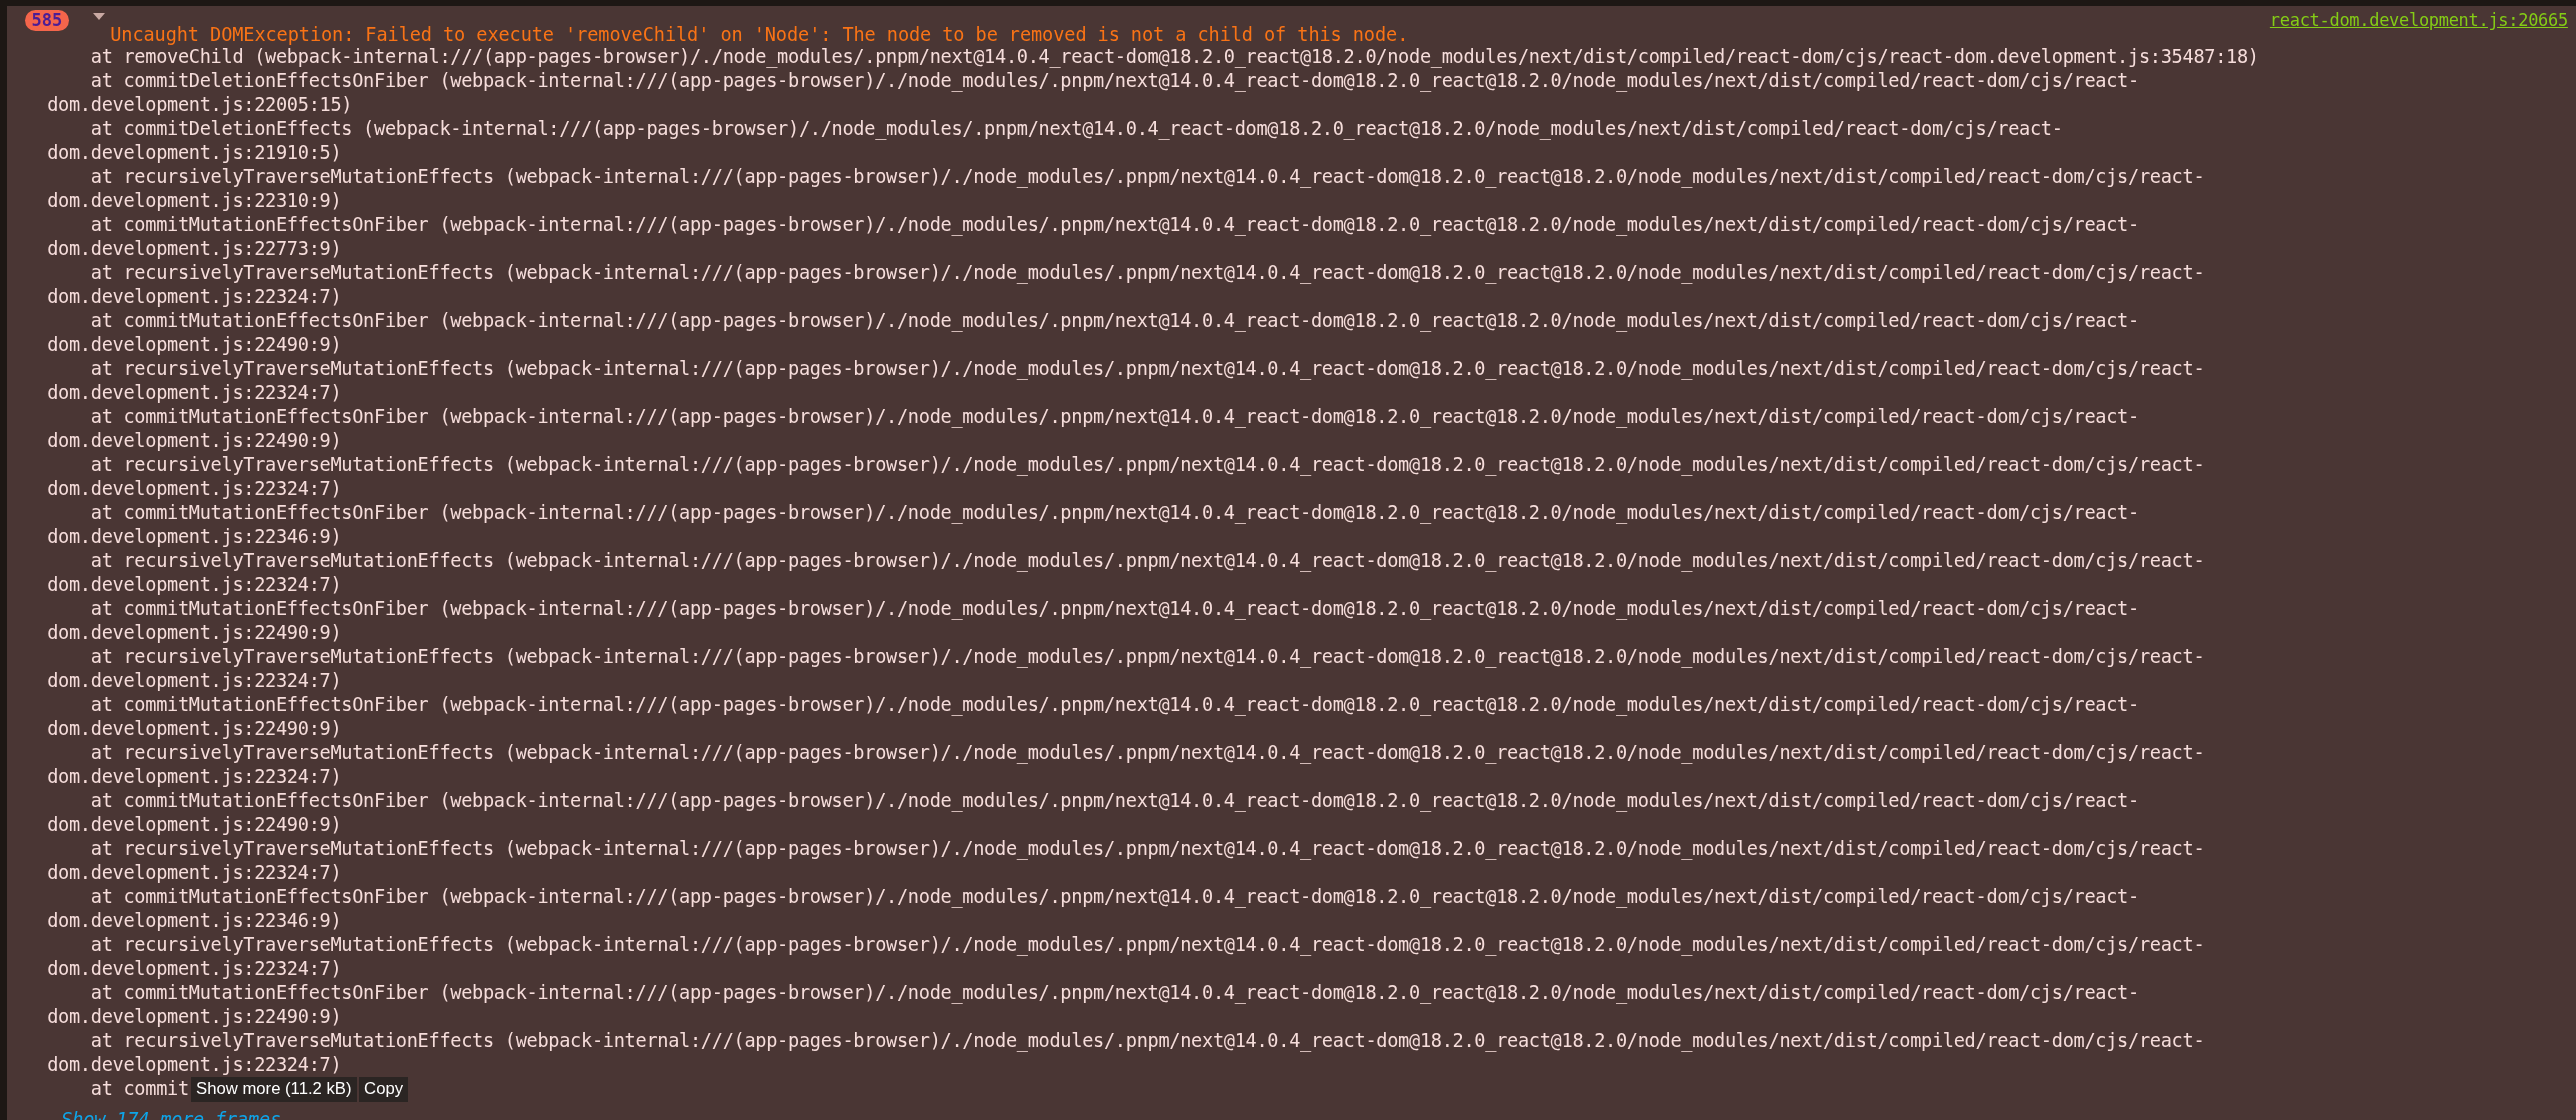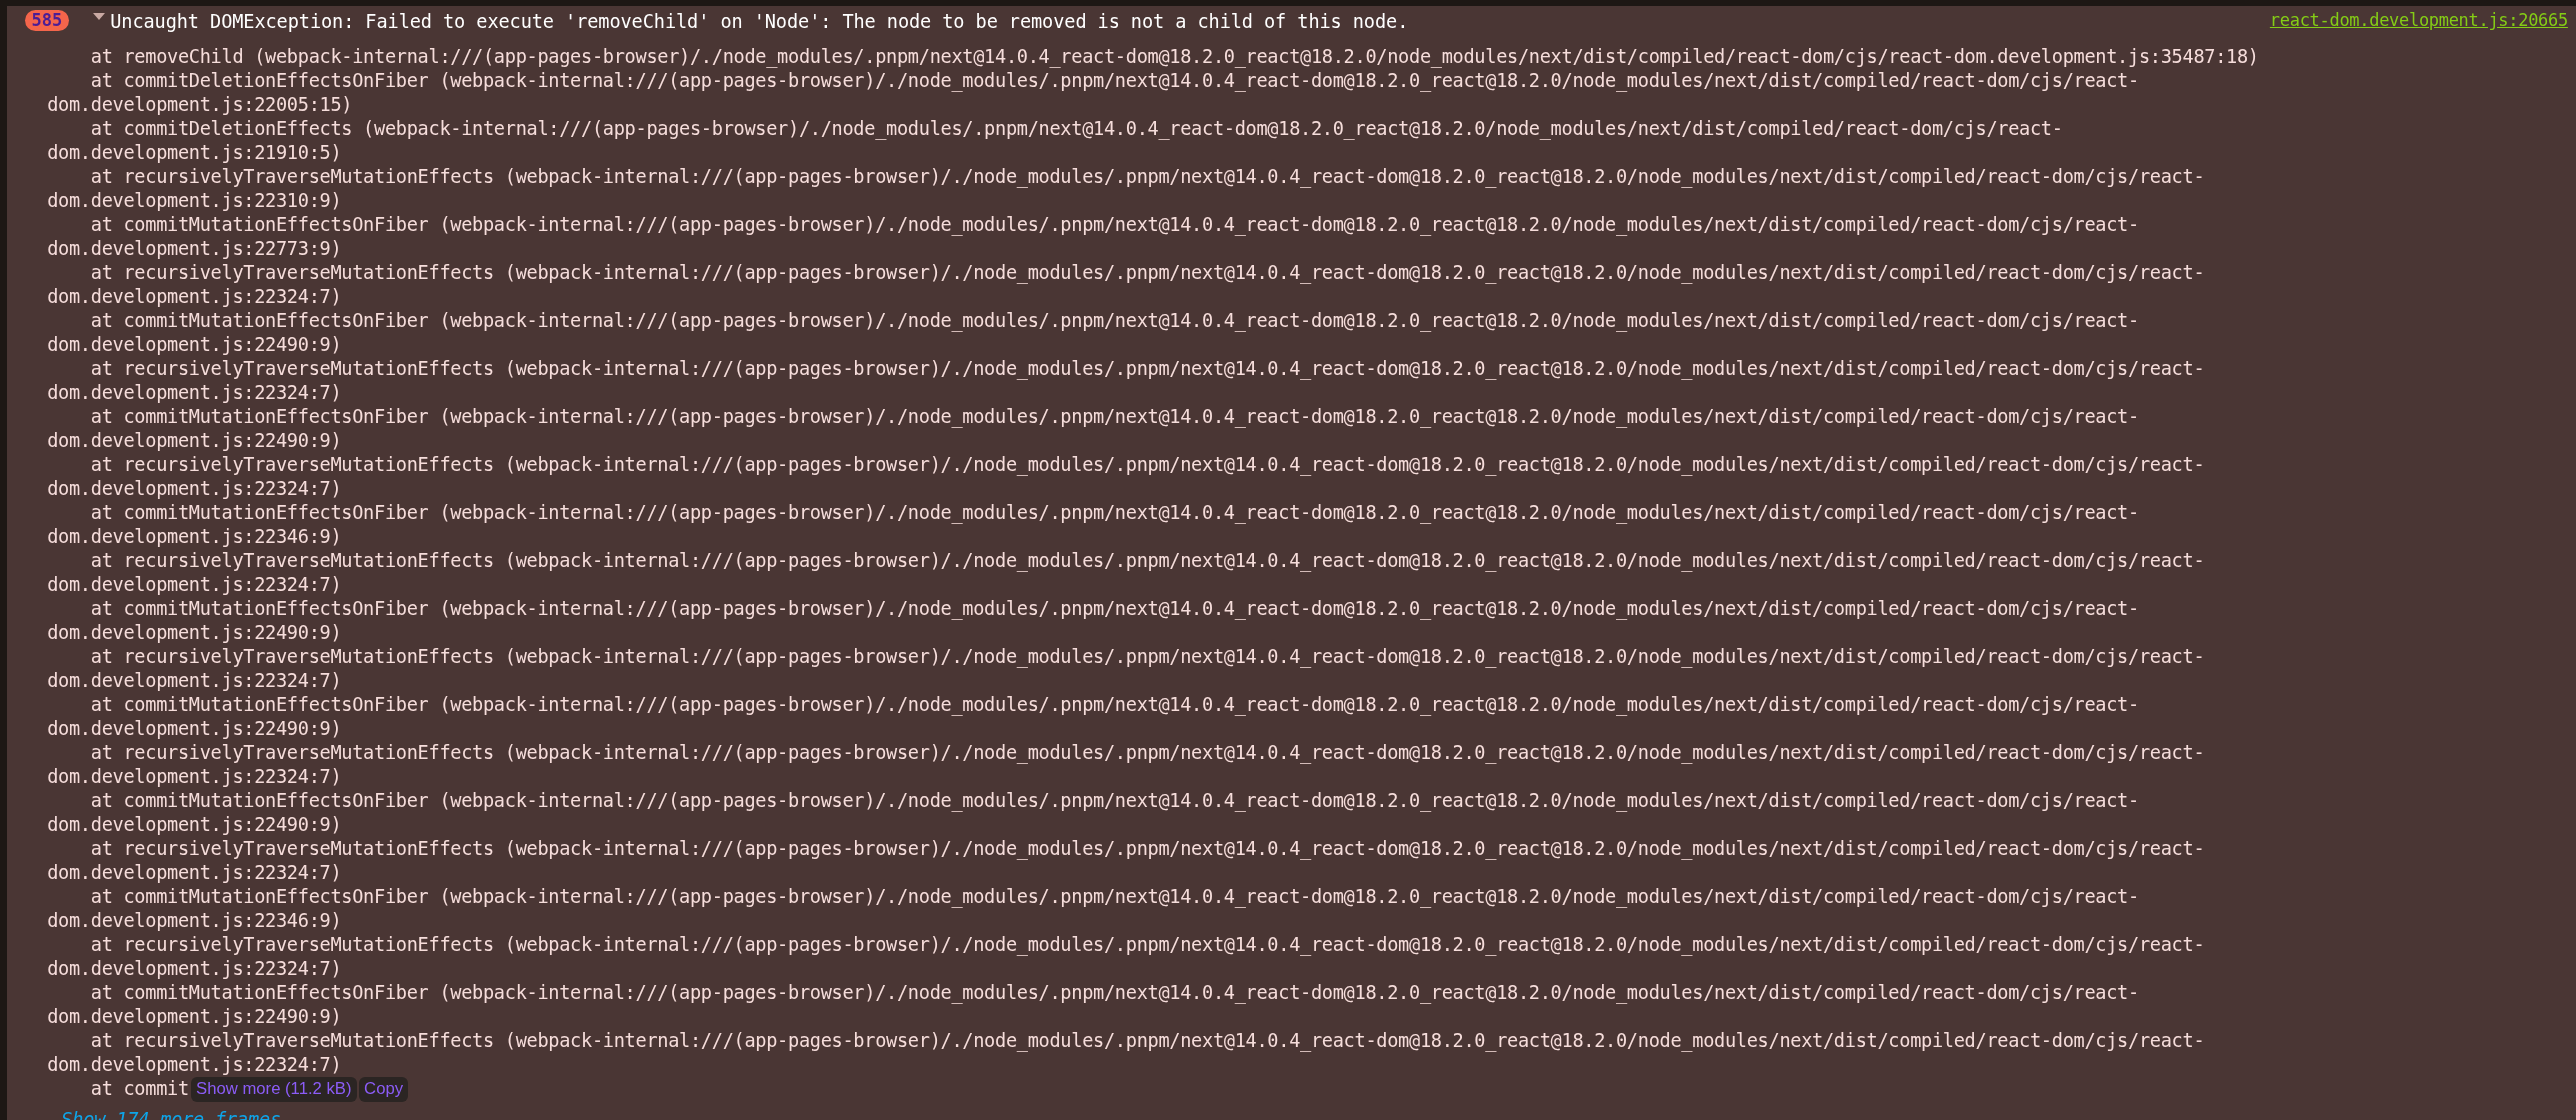--- a/index.html
+++ b/index.html
@@ -70,22 +70,22 @@
     width: 0;
     height: 0;
     border-left: 6.3px solid transparent;
     border-right: 6.3px solid transparent;
     border-top: 7.2px solid #c9a9a3;
   }
 
   .error-message {
     position: absolute;
     left: 103px;
-    top: 4px;
-    color: #ffffff;
+    top: 17px;
+    color: #f97316;
     font-size: 18.6px;
     line-height: 24px;
     font-family: "DejaVu Sans Mono", monospace;
     letter-spacing: -0.1px;
     white-space: pre;
   }
 
   .source-link {
     position: absolute;
     right: 8.1px;
@@ -132,26 +132,26 @@
     white-space: pre;
     font-family: "DejaVu Sans Mono", monospace;
     font-size: 18.6px;
     color: #f6dddb;
     letter-spacing: -0.3px;
   }
 
   .inline-button {
     display: inline-block;
     background: #2b2523;
-    color: #8b5cf6;
+    color: #ffffff;
     font-family: "Liberation Sans", sans-serif;
     font-size: 16.7px;
     line-height: 20px;
     padding: 1.8px 5.4px 2.7px 5.4px;
-    border-radius: 6px;
+    border-radius: 0;
     margin-left: 1.8px;
     cursor: pointer;
     letter-spacing: 0px;
     white-space: nowrap;
   }
 
   .show-more-frames {
     padding-left: 54px;
     padding-top: 5.4px;
     color: #0ea5e9;

